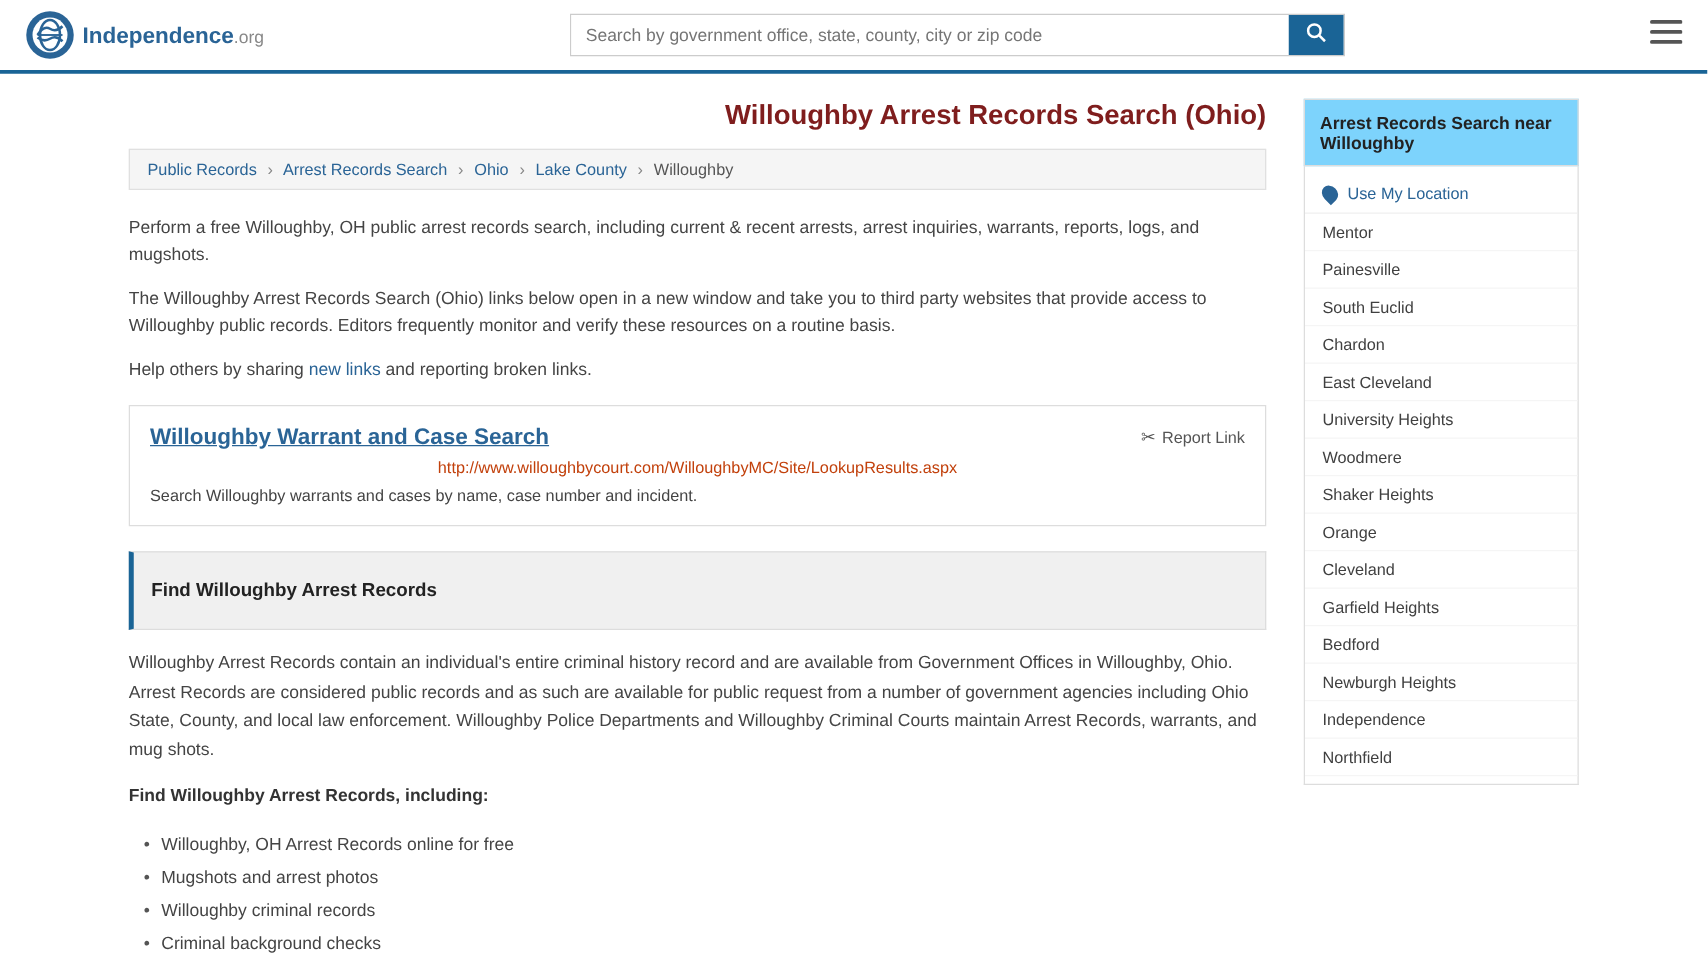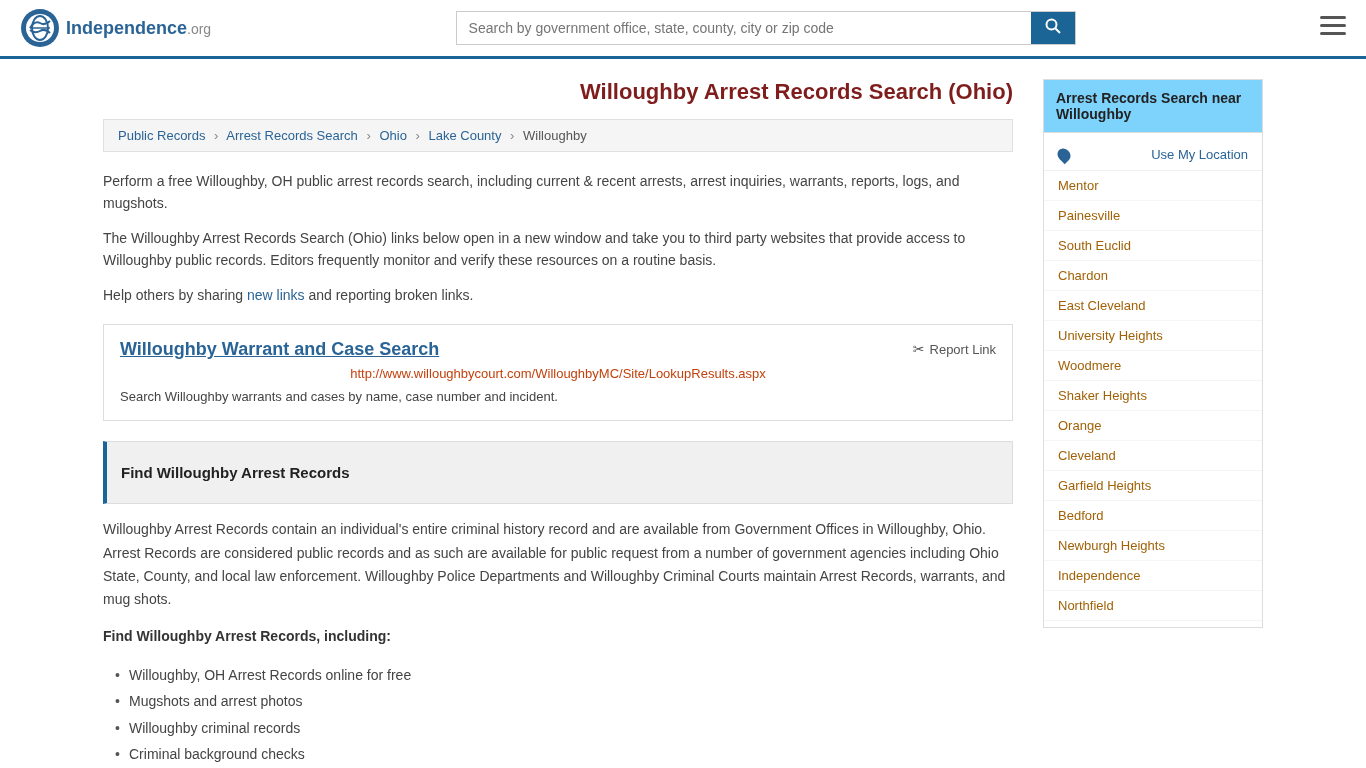--- a/index.html
+++ b/index.html
@@ -217,26 +217,25 @@
     .use-location {
       display: flex;
       align-items: center;
       gap: 6px;
       padding: 8px 14px;
       color: #2a6496;
       text-decoration: none;
       font-size: 13px;
       cursor: pointer;
       border-bottom: 1px solid #f0f0f0;
-      justify-content: space-between;
     }
     .sidebar-link {
       display: block;
       padding: 7px 14px;
-      color: #a16207;
+      color: #404040;
       text-decoration: none;
       font-size: 13px;
       border-bottom: 1px solid #f5f5f5;
       cursor: pointer;
     }
 
     
     .pin-icon {
       display: inline-block;
       width: 12px;

